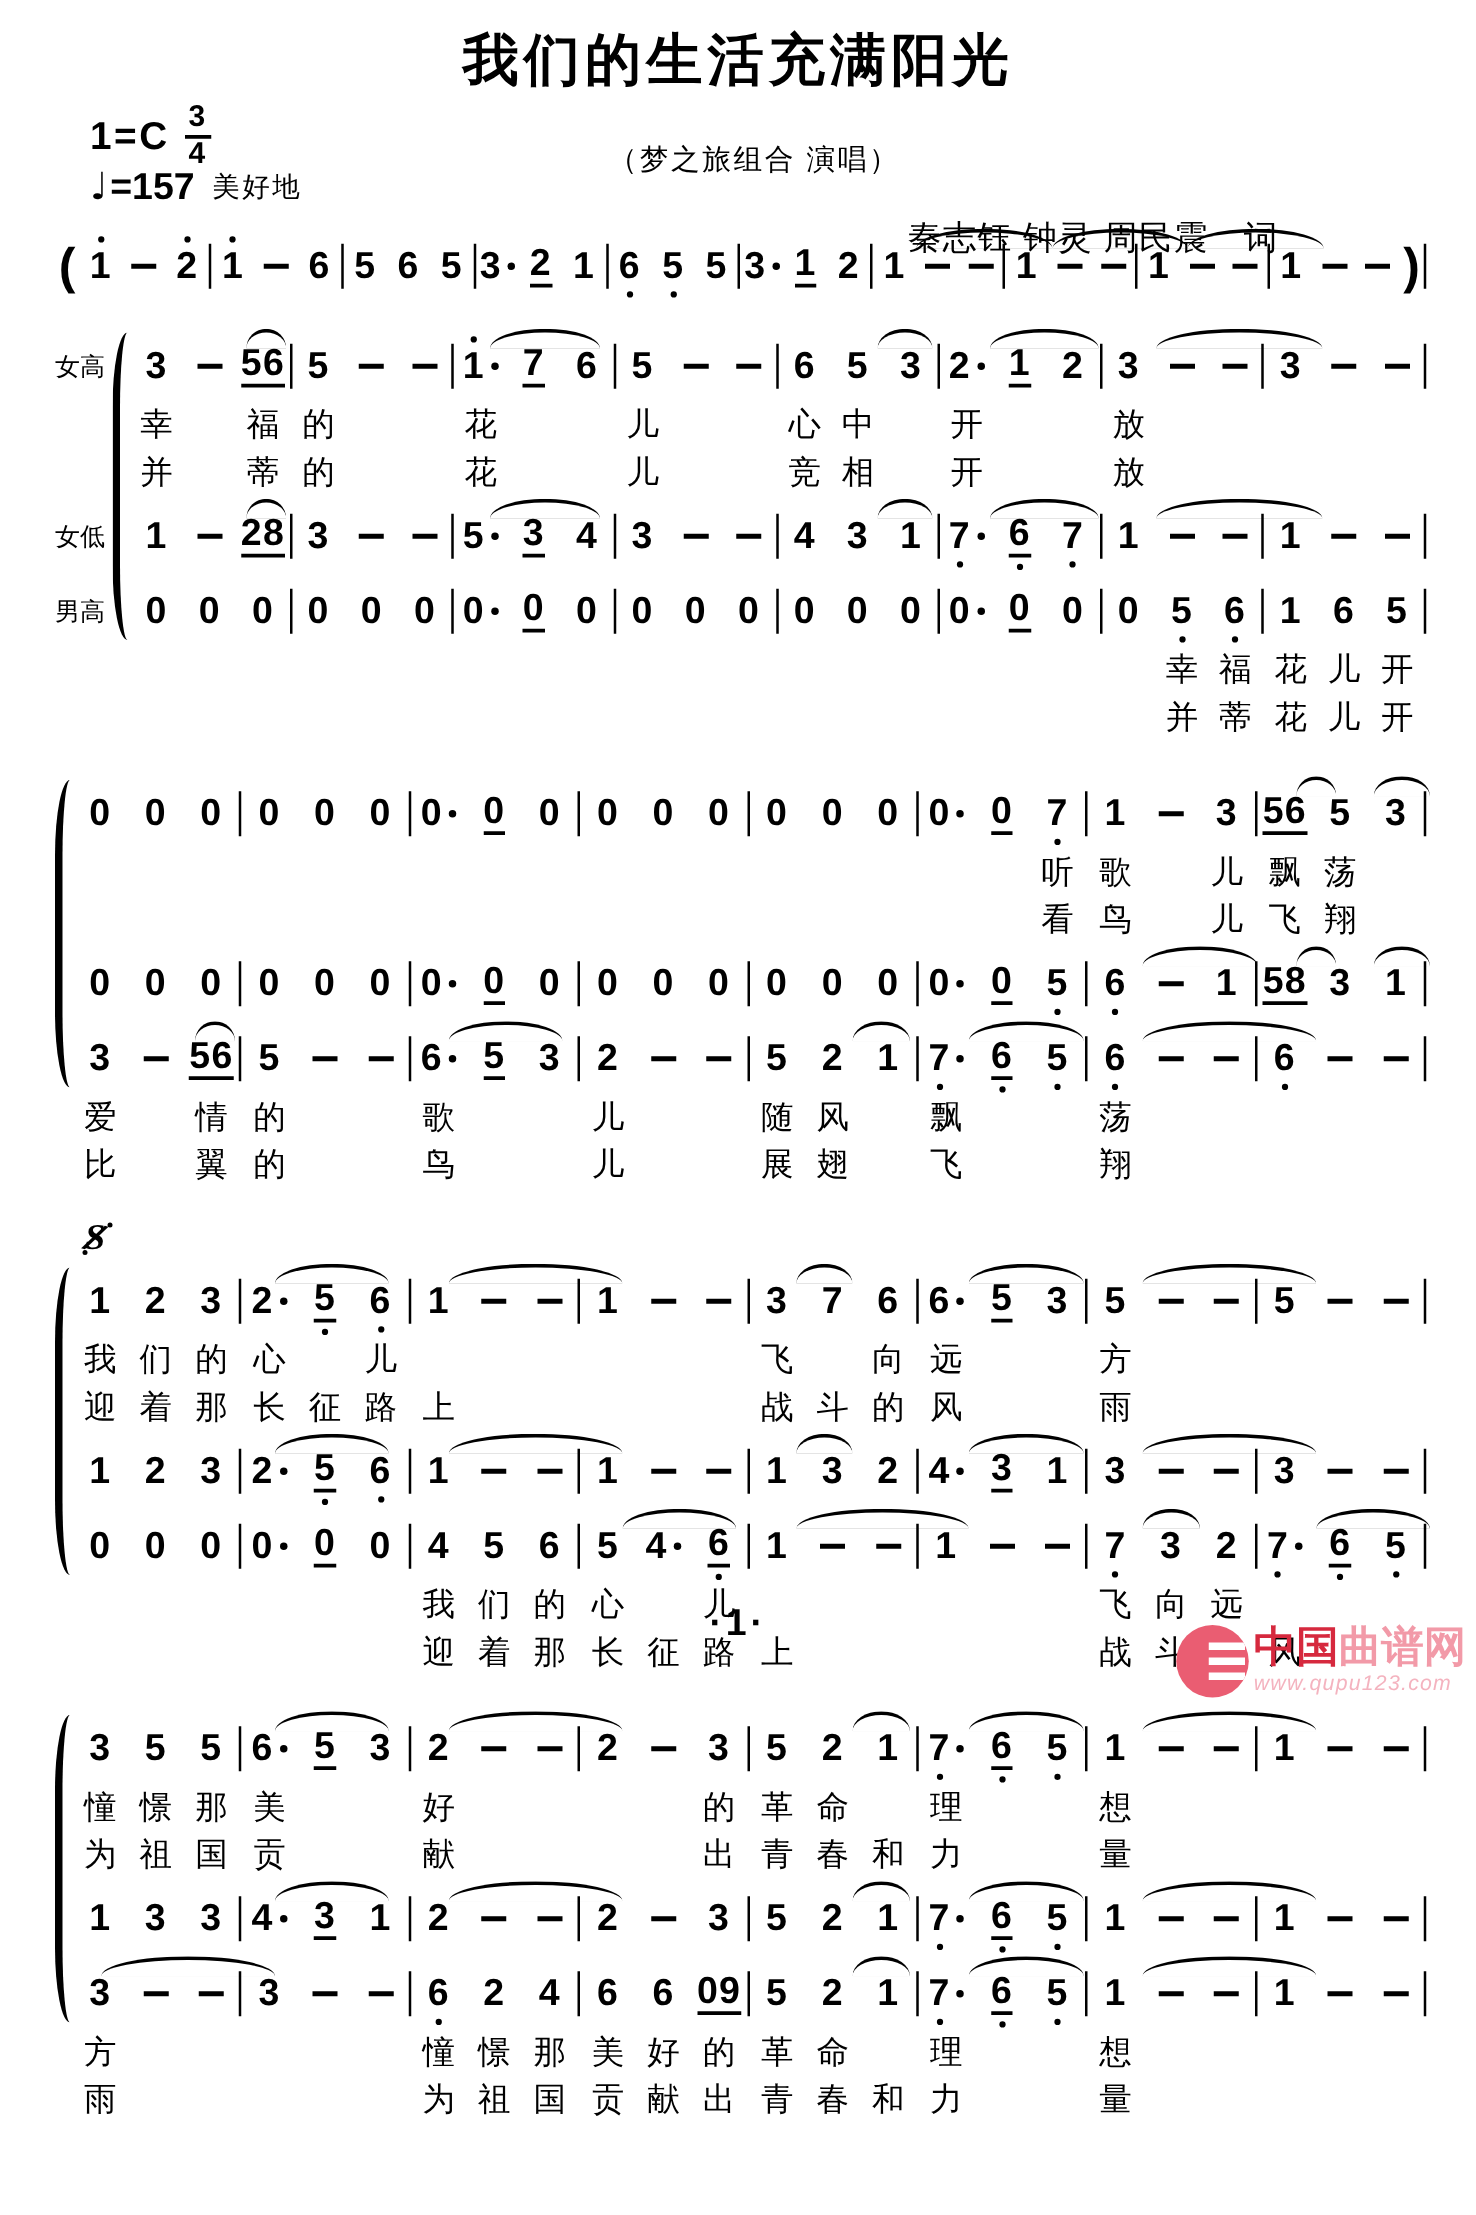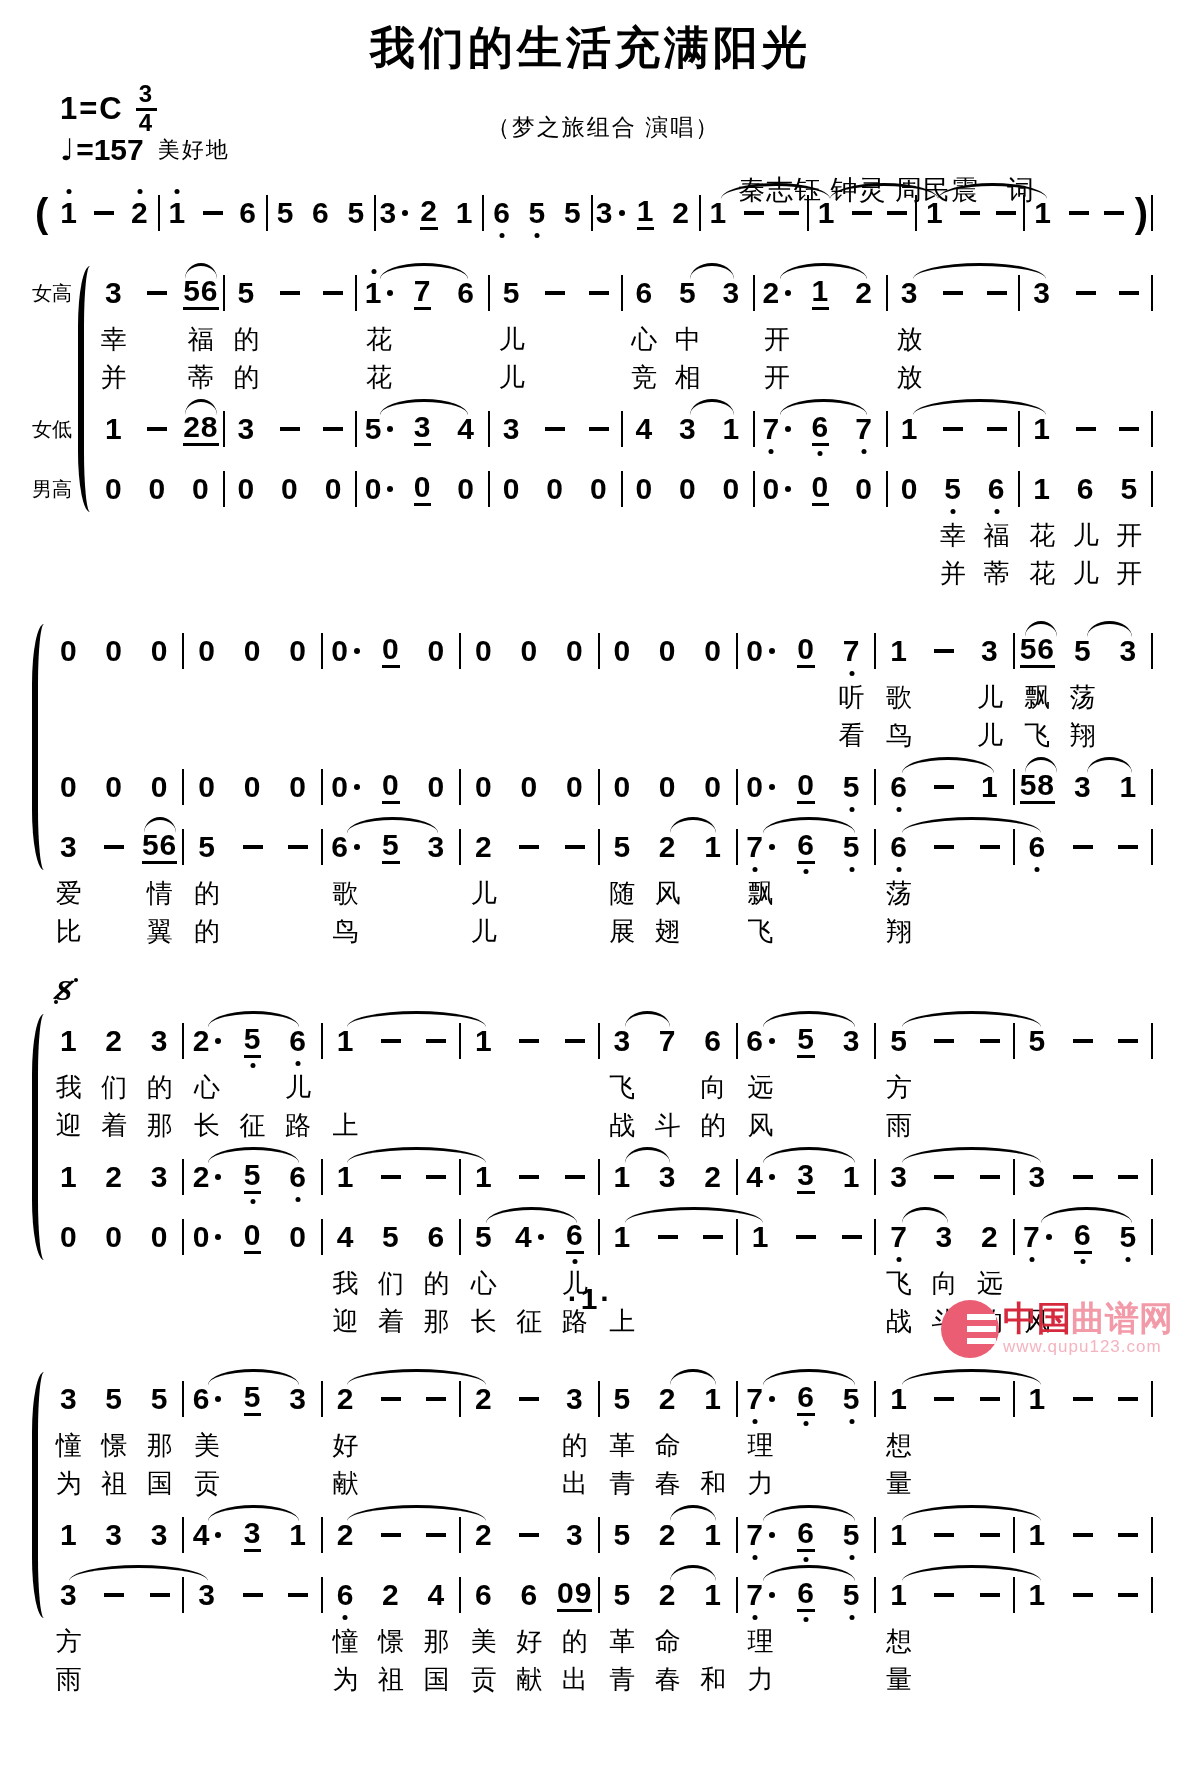--- a/index.html
+++ b/index.html
@@ -1,17 +1,17 @@
 <!DOCTYPE html>
 <html><head>
 <meta charset="utf-8">
 <style>
   html,body{margin:0;padding:0;background:#fff;}
   body{width:1181px;height:1772px;font-family:"Liberation Sans","DejaVu Sans",sans-serif;color:#000;position:relative;overflow:hidden;}
-  .page{position:relative;width:1181px;height:1368px;padding:14px 28px 0;box-sizing:border-box;}
+  .page{position:relative;width:1181px;height:1368px;padding:14px 40px 0;box-sizing:border-box;}
 
   
   .title{text-align:center;font-size:45px;font-weight:bold;letter-spacing:4px;margin:4px 0 2px;}
   .hmeta{position:relative;height:100px;margin-left:26px;}
   .keyrow{position:absolute;left:6px;top:2px;font-size:31px;font-weight:bold;display:flex;align-items:center;letter-spacing:2px;}
   .frac{display:inline-flex;flex-direction:column;align-items:center;margin-left:12px;font-size:24px;line-height:1;}
   .frac i{font-style:normal;font-weight:bold;}
   .frac .ft{border-bottom:3px solid #000;padding:0 3px 2px;}
   .temporow{position:absolute;left:6px;top:52px;font-size:30px;font-weight:bold;display:flex;align-items:center;}
   .notechar{font-family:"DejaVu Sans","Liberation Sans",sans-serif;font-size:30px;margin-right:2px;}
@@ -54,21 +54,21 @@
   .segno:after{left:4px;bottom:2px;}
 
   
   .pageno{position:absolute;bottom:52px;left:0;right:0;text-align:center;font-size:30px;font-weight:bold;letter-spacing:3px;}
   .watermark{position:absolute;right:8px;bottom:10px;display:flex;align-items:center;}
   .wm-logo{width:58px;height:58px;border-radius:50%;position:relative;margin-right:4px;overflow:hidden;flex:0 0 auto;}
   .wm-logo i{position:absolute;left:44%;right:6%;height:6px;background:#fff;}
   .wm-logo i.b1{top:14px;} .wm-logo i.b2{top:26px;} .wm-logo i.b3{top:38px;}
   .wm-text{display:flex;flex-direction:column;align-items:flex-start;}
   .wm-site{font-size:34px;font-weight:bold;line-height:1.05;white-space:nowrap;}
-  .wm-url{font-size:17px;margin-top:1px;letter-spacing:1px;}
+  .wm-url{font-size:17px;margin-top:1px;letter-spacing:1px;font-style:italic;}
 </style>
 </head>
 <body>
 
 <div class="page">
 
   <h1 class="title">我们的生活充满阳光</h1>
 
   <div class="hmeta">
     <div class="keyrow">

